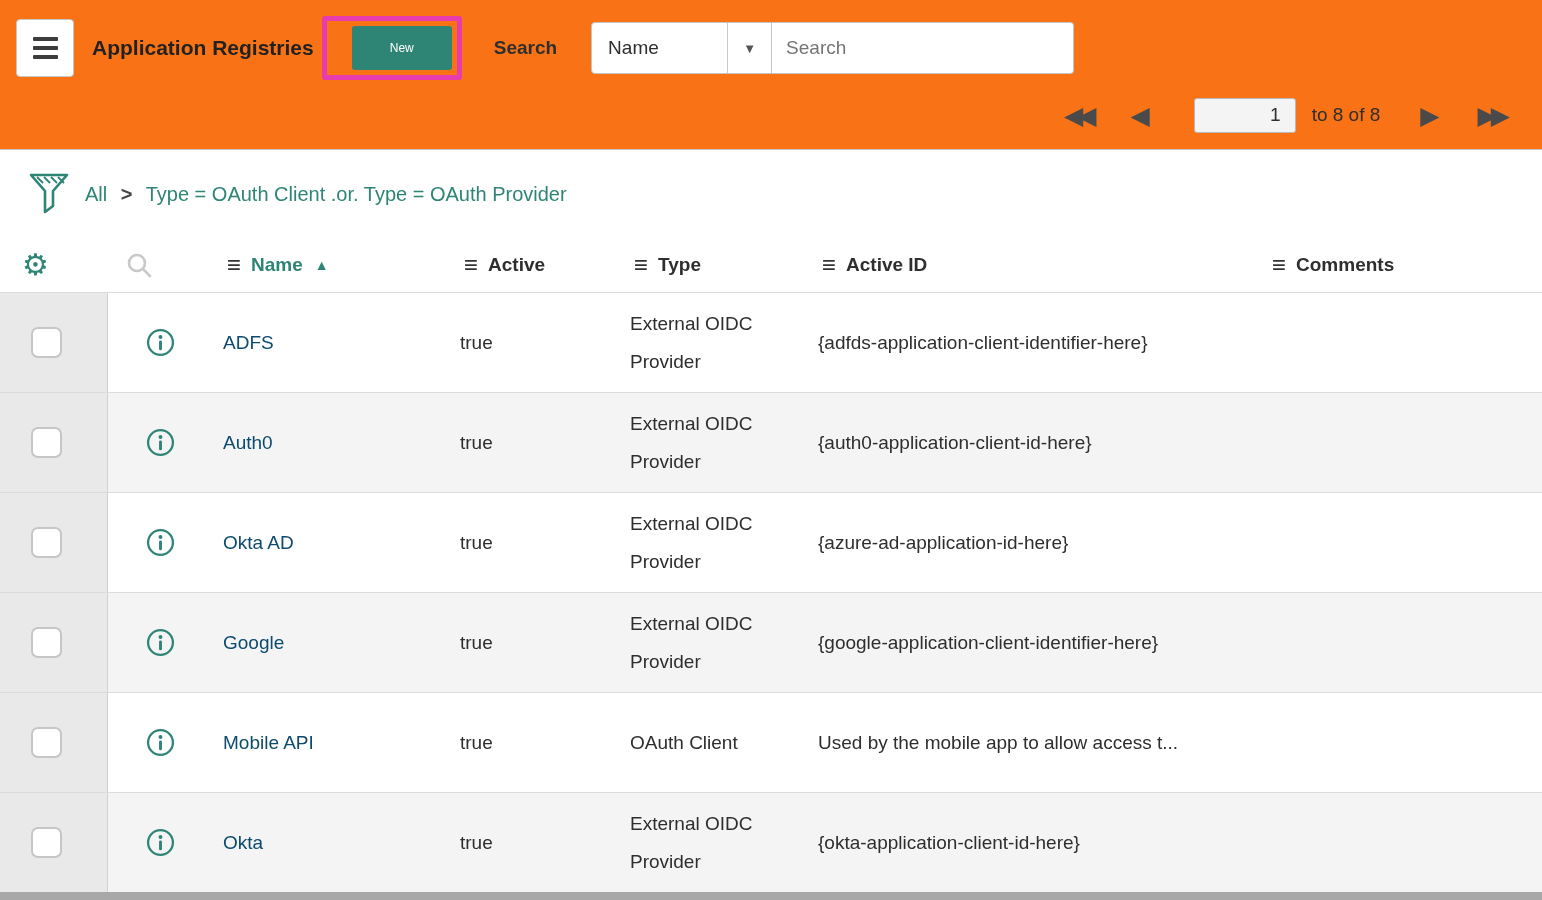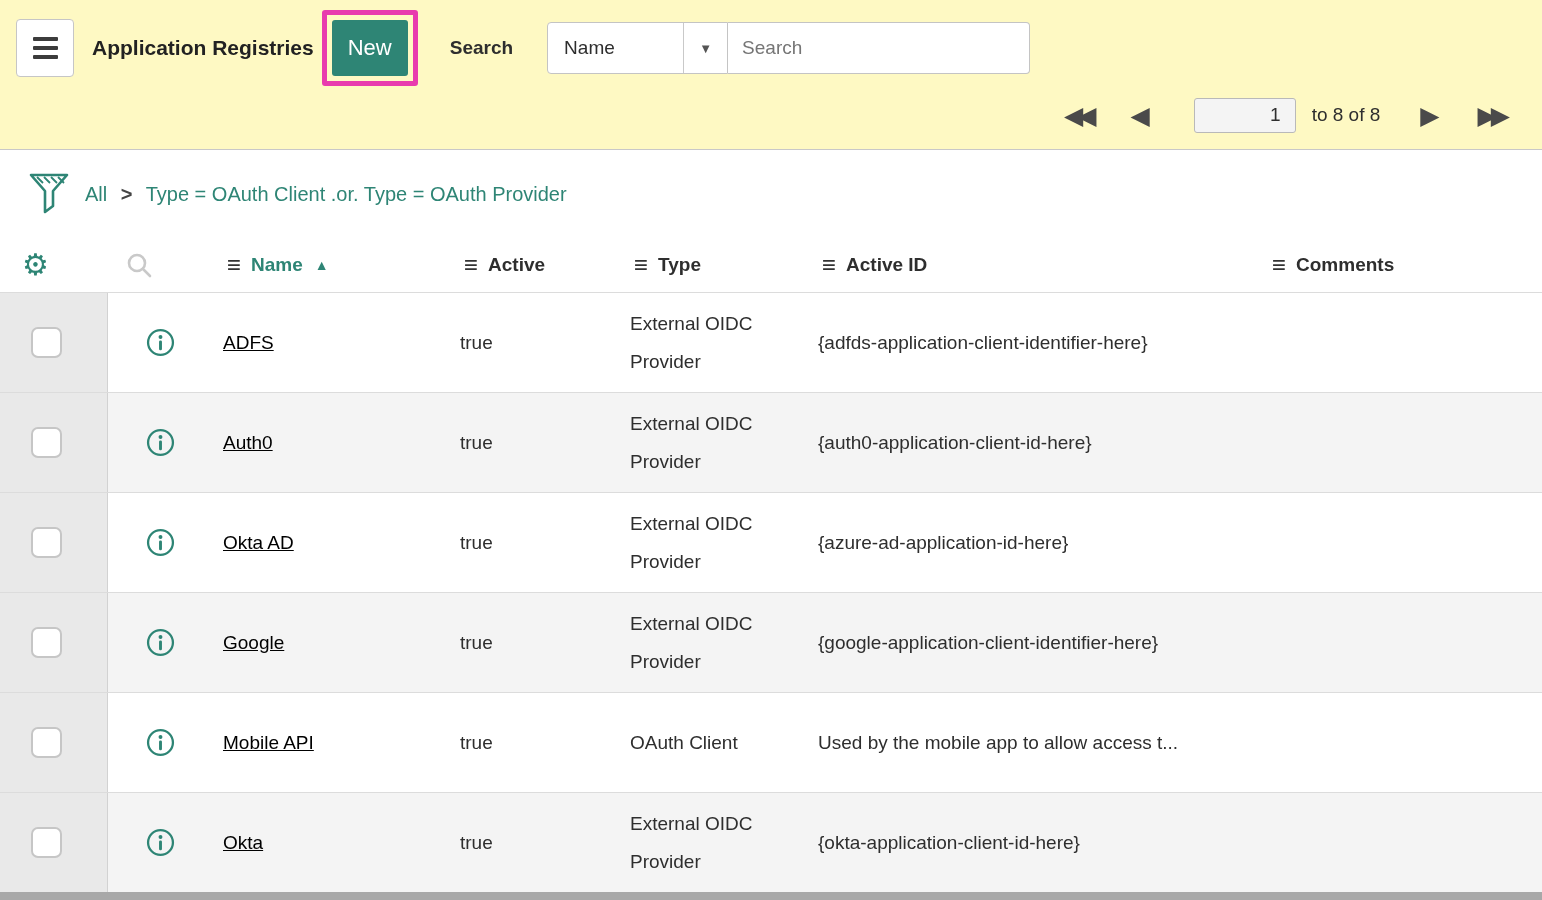--- a/index.html
+++ b/index.html
@@ -7,21 +7,21 @@
   body {
     font-family: "Liberation Sans", "DejaVu Sans", sans-serif;
     color: #2e2e2e;
     background: #ffffff;
   }
   .app { width: 1542px; height: 900px; display: flex; flex-direction: column; }
 
   
   .topbar {
     height: 150px;
-    background: #fef9c3;
+    background: #f97316;
     border-bottom: 1px solid #c8c8c8;
     padding: 15px 0 0 0;
     flex: 0 0 auto;
   }
   .topbar-row1 { display: flex; align-items: center; height: 66px; }
   .menu-btn {
     width: 58px; height: 58px; margin-left: 16px;
     background: #ffffff; border: 1px solid #c6c6c6; border-radius: 4px;
     display: flex; flex-direction: column; align-items: center; justify-content: center;
     gap: 5px; cursor: pointer;
@@ -31,21 +31,21 @@
 
   .annotation {
     margin-left: 8px;
     border: 5px solid #e83bae;
     border-radius: 3px;
     padding: 5px;
     display: inline-flex;
   }
   .new-btn {
     background: #2e8575; color: #ffffff; border: none; border-radius: 3px;
-    font-size: 22px; font-family: inherit; padding: 15px 16px; cursor: pointer;
+    font-size: 12px; font-family: inherit; padding: 15px 38px; cursor: pointer; margin-left: 20px;
   }
   .search-label { font-size: 19px; font-weight: bold; margin-left: 32px; }
   .search-col-select {
     margin-left: 34px; width: 181px; height: 52px;
     background: #fff; border: 1px solid #c4c4c4; border-radius: 4px 0 0 4px;
     display: flex; align-items: center; justify-content: space-between;
     font-size: 19px; cursor: pointer;
   }
   .search-col-select .sel-value { padding-left: 16px; }
   .search-col-select .select-arrow {
@@ -115,21 +115,21 @@
     border-right: 1px solid #d2d2d2;
     display: flex; align-items: center; justify-content: center;
   }
   .col-check input[type=checkbox] {
     appearance: none; -webkit-appearance: none;
     width: 31px; height: 31px; background: #ffffff;
     border: 2px solid #c6c6c6; border-radius: 7px; cursor: pointer; margin-right: 14px;
   }
   .col-info { justify-content: flex-start; }
   .info { margin-left: 38px; display: inline-flex; cursor: pointer; }
-  .rec-link { color: #000000; font-size: 19px; text-decoration: underline; cursor: pointer; }
+  .rec-link { color: #0c4a6e; font-size: 19px; cursor: pointer; }
   .body-cell { font-size: 19px; line-height: 1.95; padding-right: 16px; overflow-wrap: break-word; }
   .col-client { padding-right: 60px; }
   .col-comments { padding-right: 60px; }
 
   .bottom-edge { height: 8px; background: #a8a8a8; flex: 0 0 auto; margin-top: auto; }
 </style>
 </head>
 <body>
 
 <div class="app">

